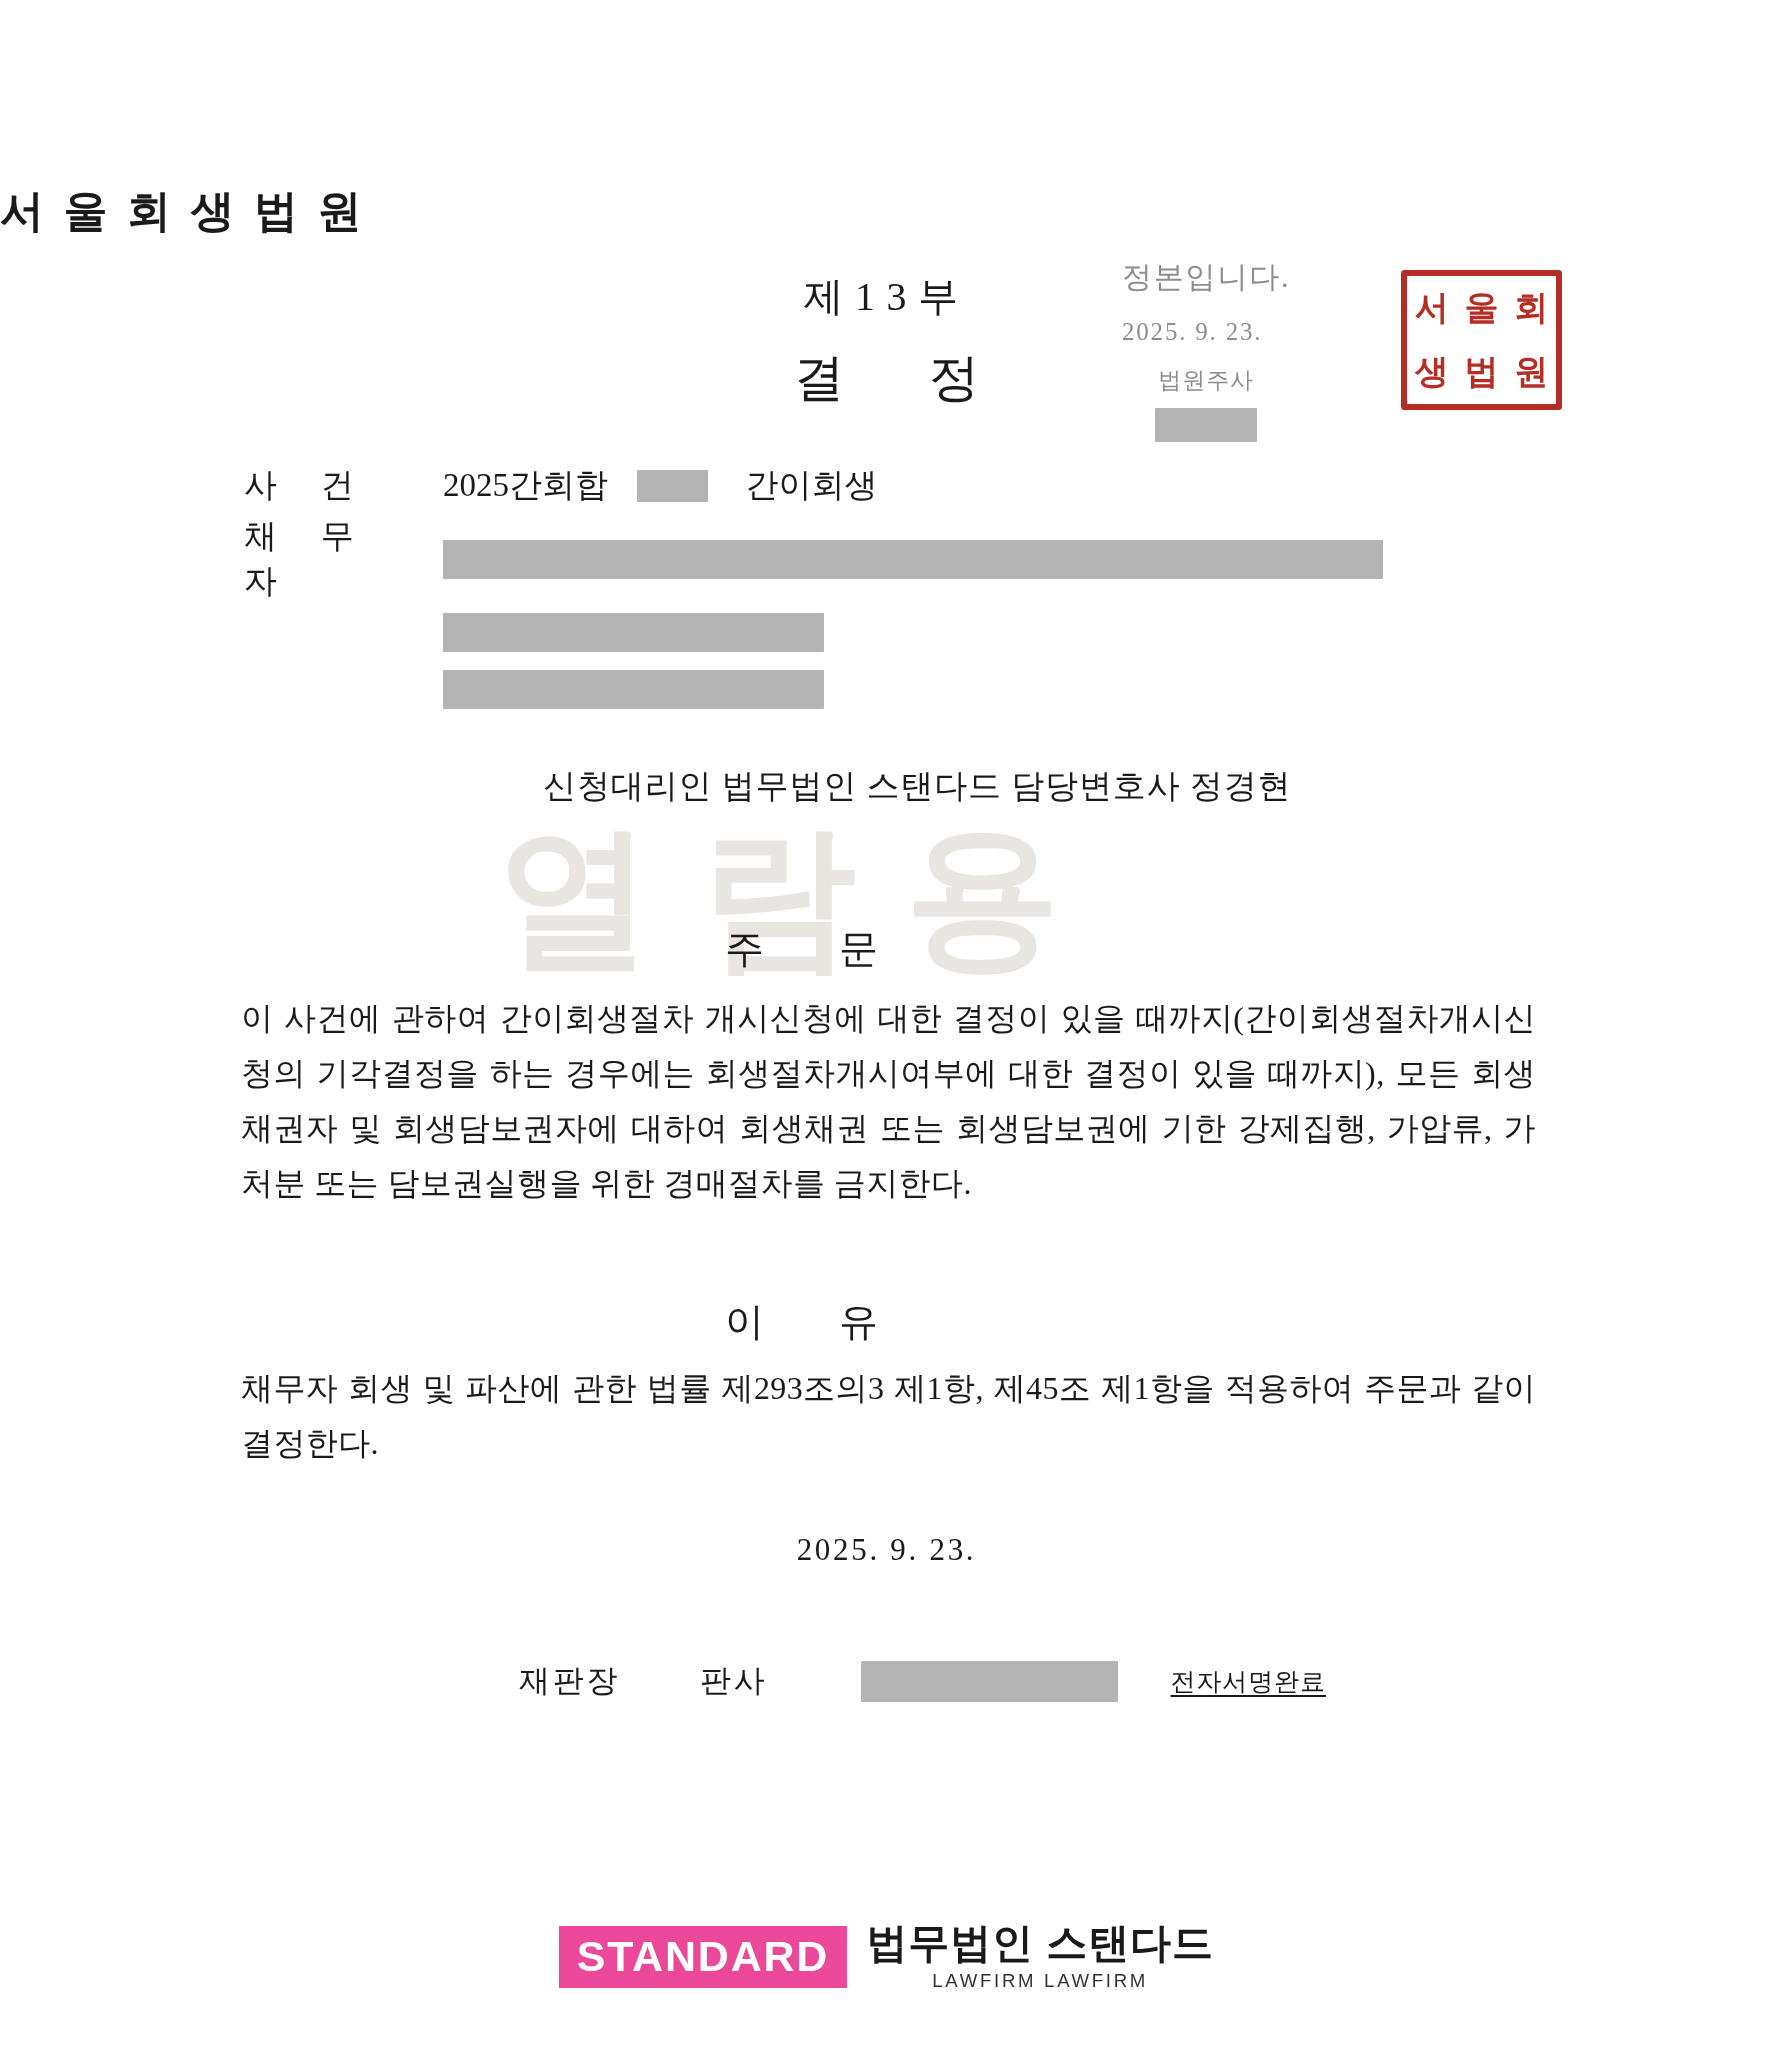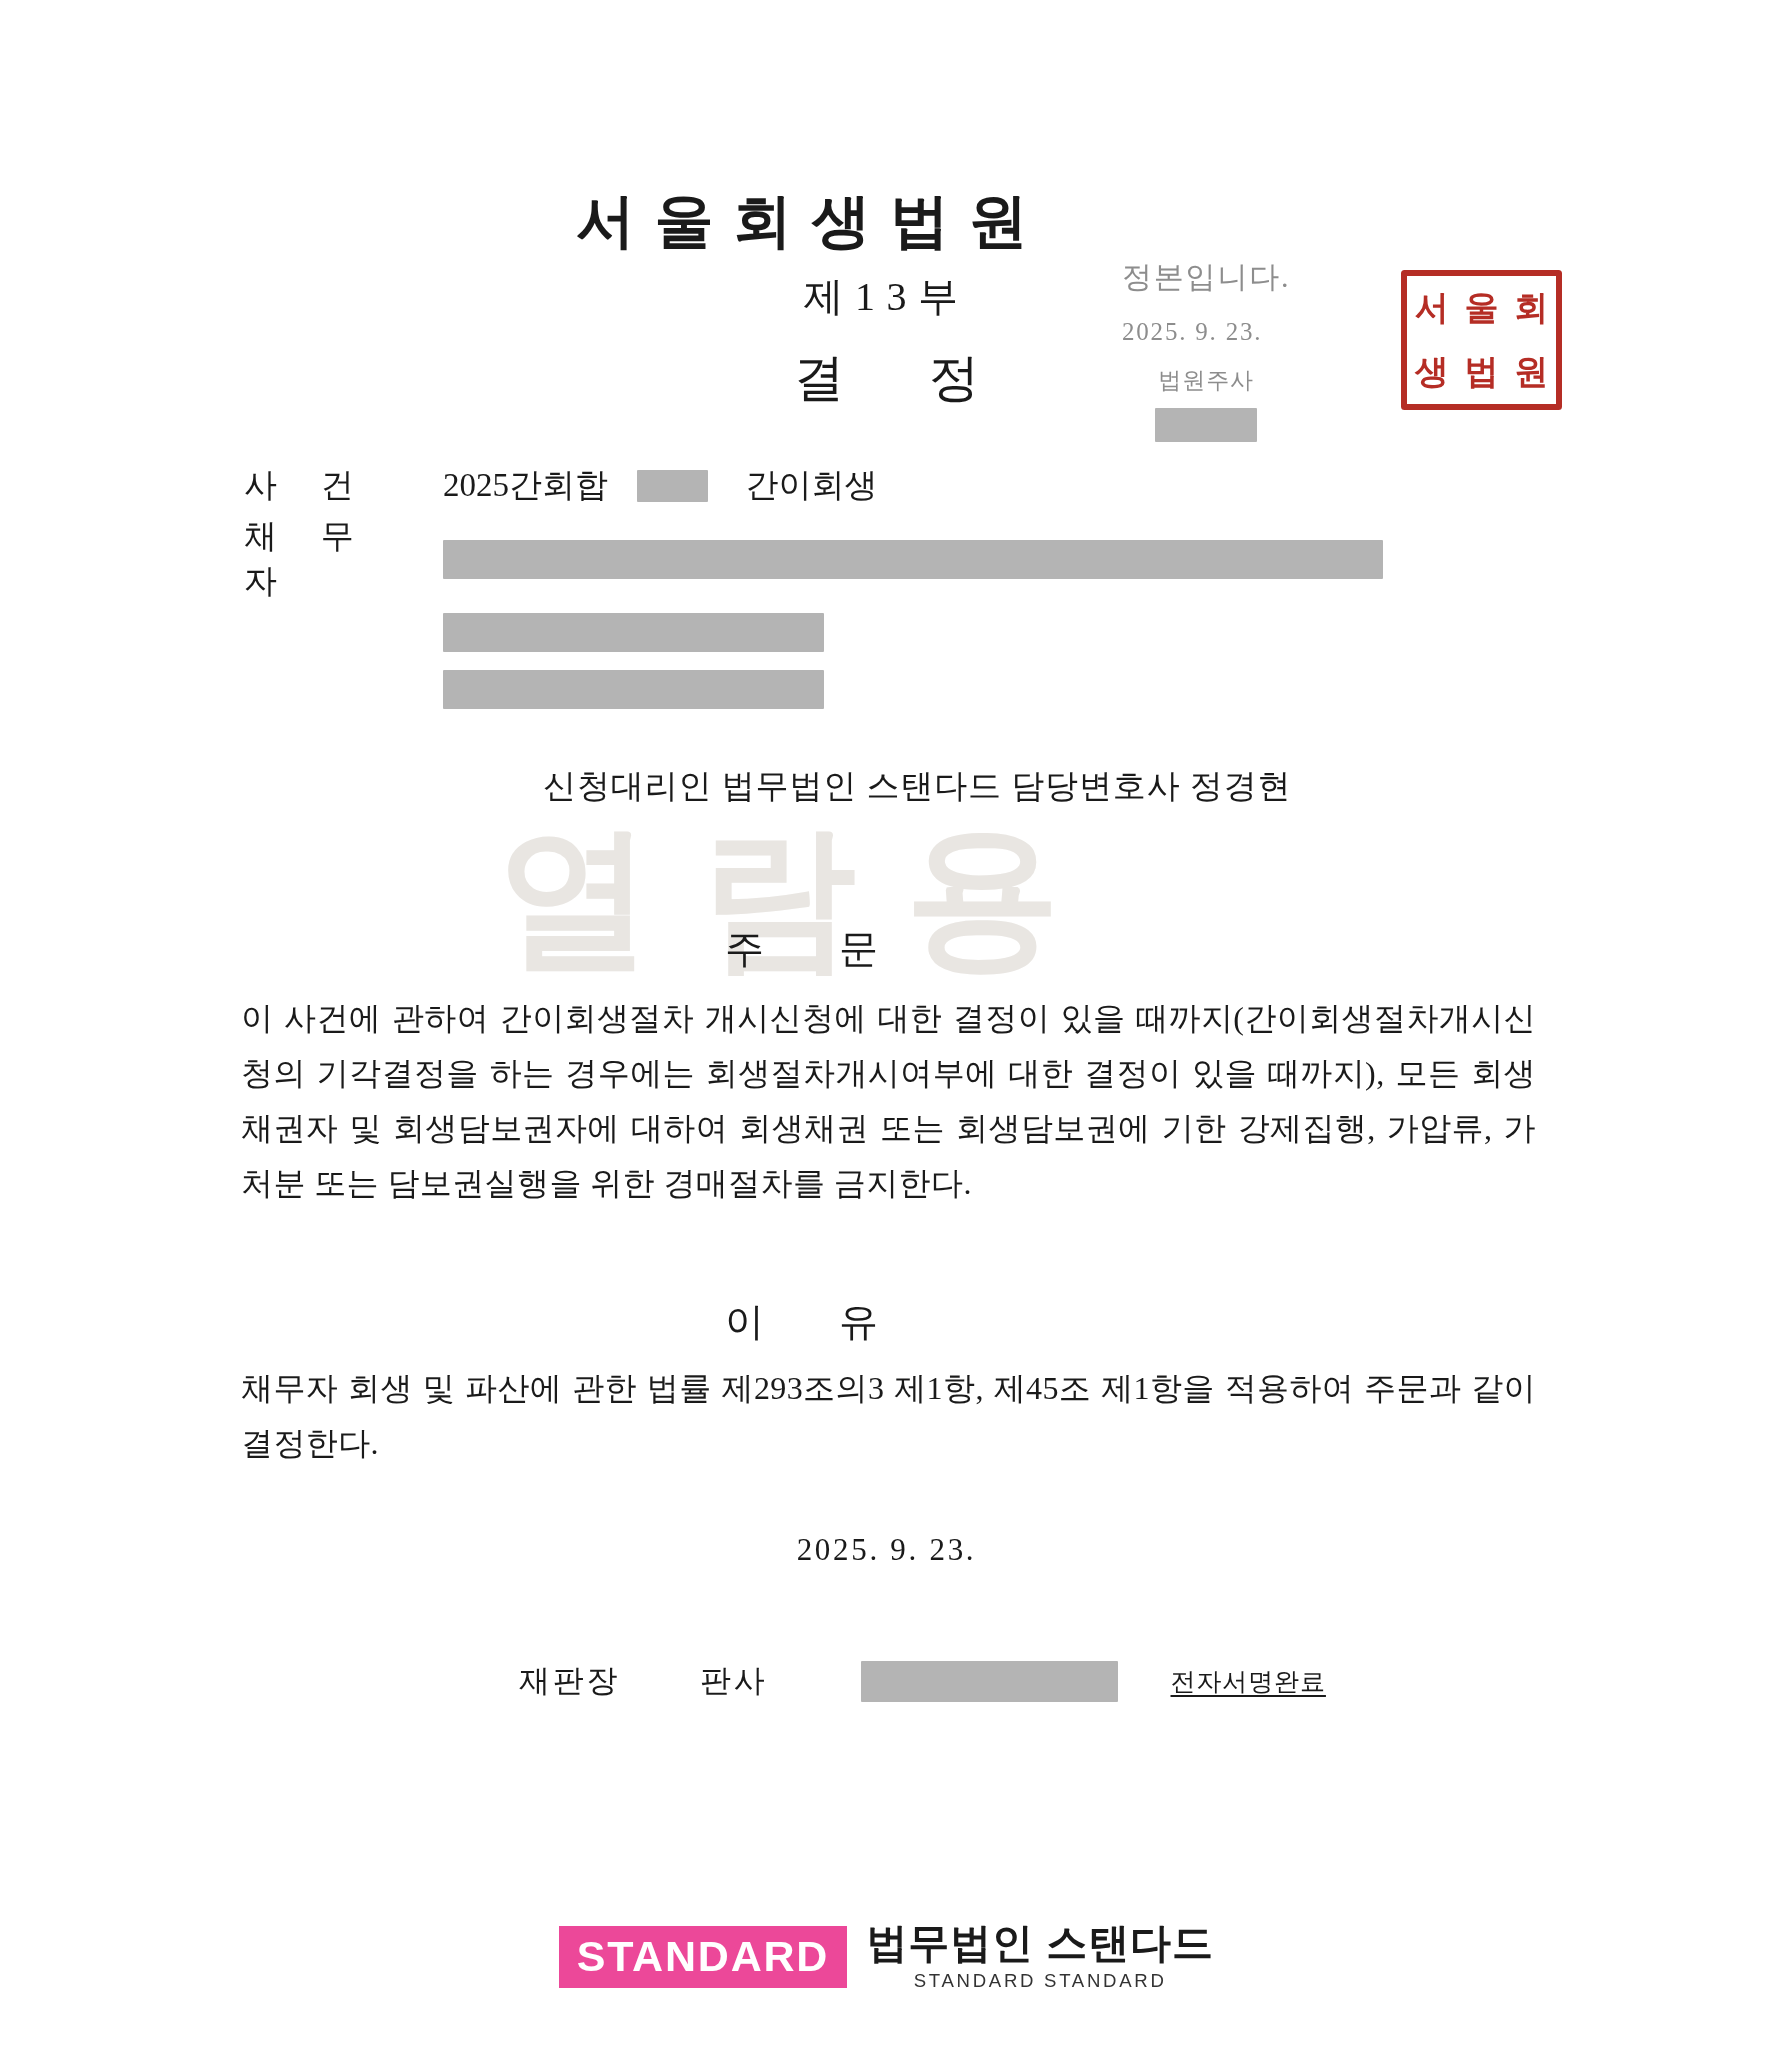--- a/index.html
+++ b/index.html
@@ -38,22 +38,22 @@
     z-index: 0;
     white-space: nowrap;
   }
 
   
   .court-title {
     position: absolute;
     top: 182px;
     left: 0;
     width: 1623px;
-    text-align: center;
-    font-size: 59px;
+    text-align: left;
+    font-size: 44px;
     letter-spacing: 19.5px;
     font-weight: 600;
     z-index: 2;
   }
   .dept-title {
     position: absolute;
     top: 269px;
     left: 0;
     width: 1773px;
     text-align: center;
@@ -363,18 +363,18 @@
     <span class="sign-role">재판장</span>
     <span class="sign-title">판사</span>
     <span class="sign-redact redact" style="width:257px;height:41px;"></span>
     <span class="sign-note">전자서명완료</span>
   </div>
 
   <div class="footer">
     <div class="logo-badge">STANDARD</div>
     <div class="logo-text">
       <div class="logo-kr">법무법인 스탠다드</div>
-      <div class="logo-en">STANDARD STANDARD</div>
+      <div class="logo-en">LAWFIRM LAWFIRM</div>
     </div>
   </div>
 
 </div>
 
 
 </body></html>

